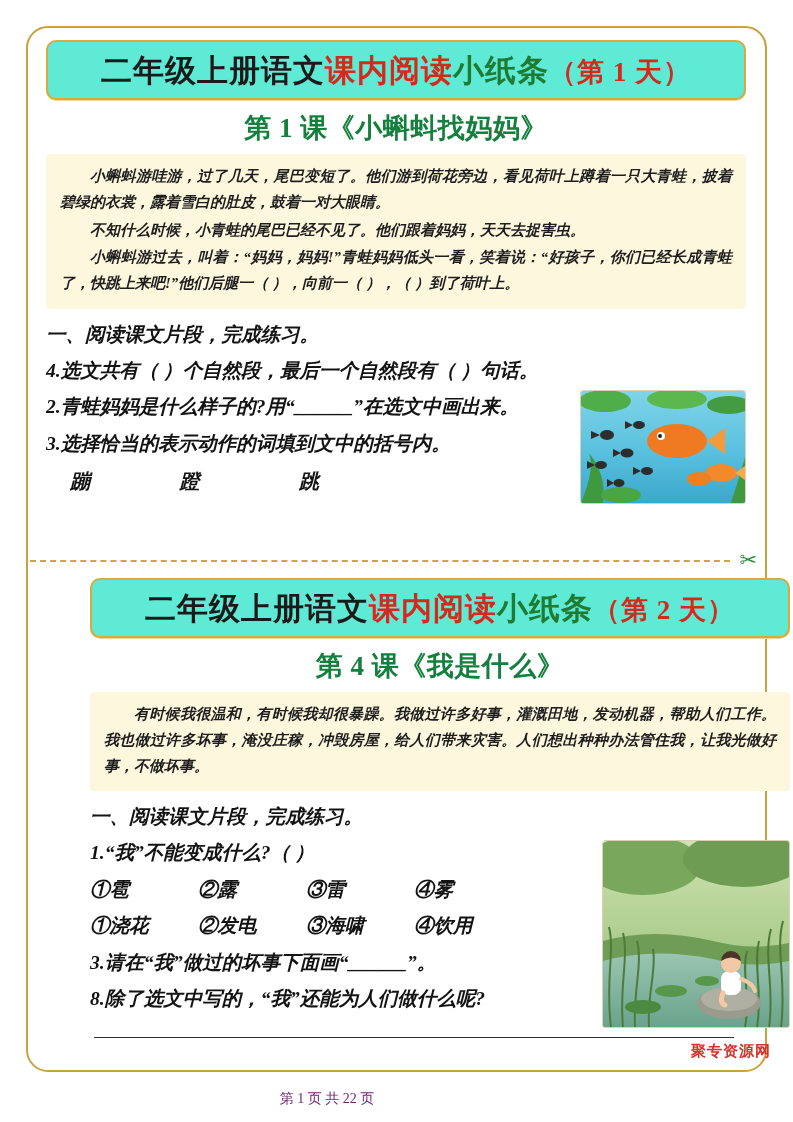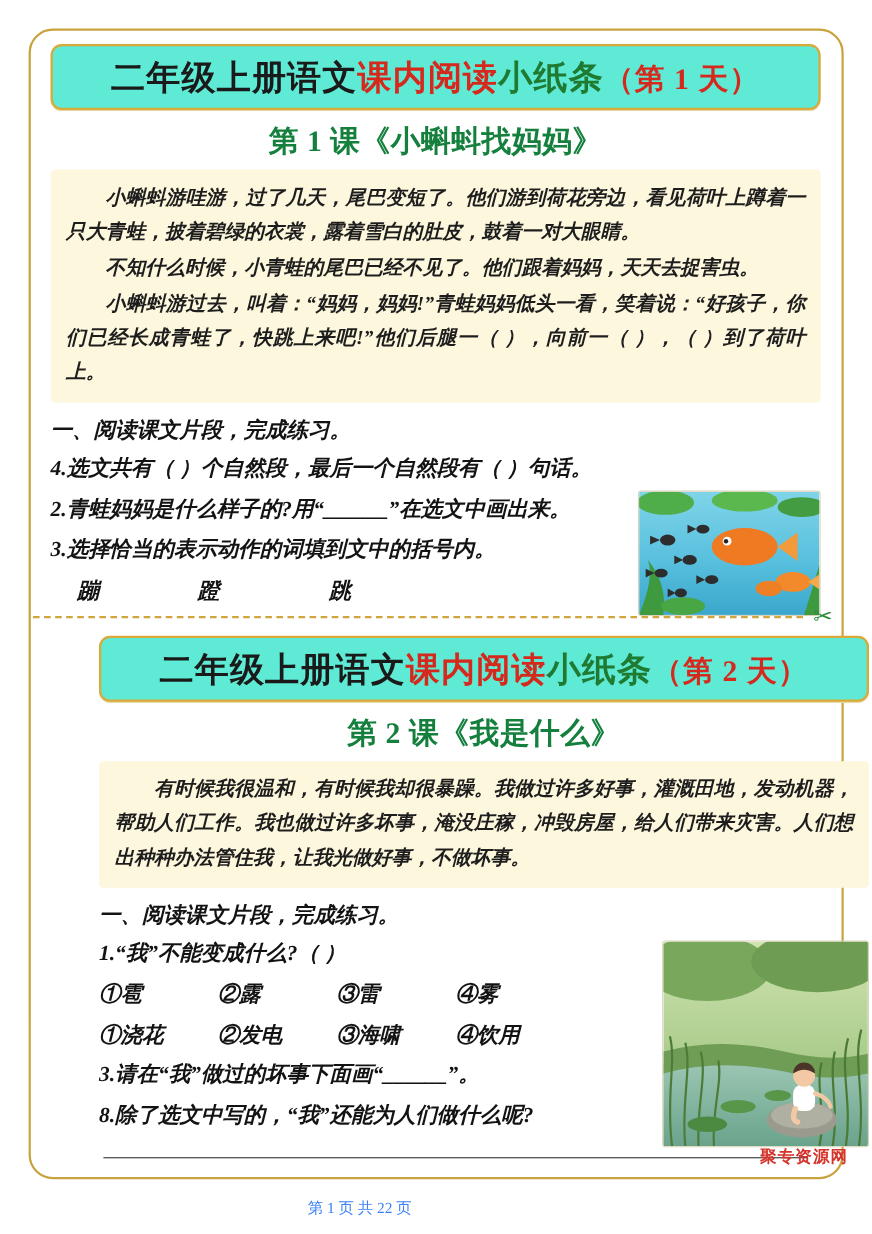--- a/index.html
+++ b/index.html
@@ -78,21 +78,21 @@
     margin-top: 10px;
     margin-bottom: 8px;
     letter-spacing: 0.5px;
   }
 
   
   .passage {
     background: #fdf7dd;
     border-radius: 4px;
     padding: 10px 14px 12px 14px;
-    font-size: 18px;
+    font-size: 15px;
     line-height: 1.72;
     color: #1d1d1d;
     font-family: "Liberation Serif", "DejaVu Serif", serif;
     font-style: italic;
     font-weight: bold;
     text-align: justify;
   }
   .passage p {
     margin: 0 0 2px 0;
     text-indent: 2em;
@@ -181,21 +181,21 @@
   }
 
   
   .footer {
     position: absolute;
     left: 0;
     top: 1090px;
     width: 654px;
     text-align: center;
     font-size: 14px;
-    color: #3b82f6;
+    color: #701a75;
     font-family: "Liberation Serif", "DejaVu Serif", serif;
   }
 
   
   .watermark {
     position: absolute;
     right: 22px;
     top: 1042px;
     font-size: 15px;
     font-weight: bold;
@@ -294,21 +294,21 @@
   </div>
 
   <div class="card card-2">
 
     <div class="title-banner">
       <div class="title-text">
         <span class="t-black">二年级上册语文</span><span class="t-red">课内阅读</span><span class="t-green">小纸条</span><span class="t-paren">（第 2 天）</span>
       </div>
     </div>
 
-    <div class="lesson-heading">第 2 课《我是什么》</div>
+    <div class="lesson-heading">第 4 课《我是什么》</div>
 
     <div class="passage">
       <p>有时候我很温和，有时候我却很暴躁。我做过许多好事，灌溉田地，发动机器，帮助人们工作。我也做过许多坏事，淹没庄稼，冲毁房屋，给人们带来灾害。人们想出种种办法管住我，让我光做好事，不做坏事。</p>
     </div>
 
     <div class="questions">
       <div class="q-line q-section">一、阅读课文片段，完成练习。</div>
 
       <div class="q-line">1.“我”不能变成什么?（       ）</div>
       <div class="q-line opts">

